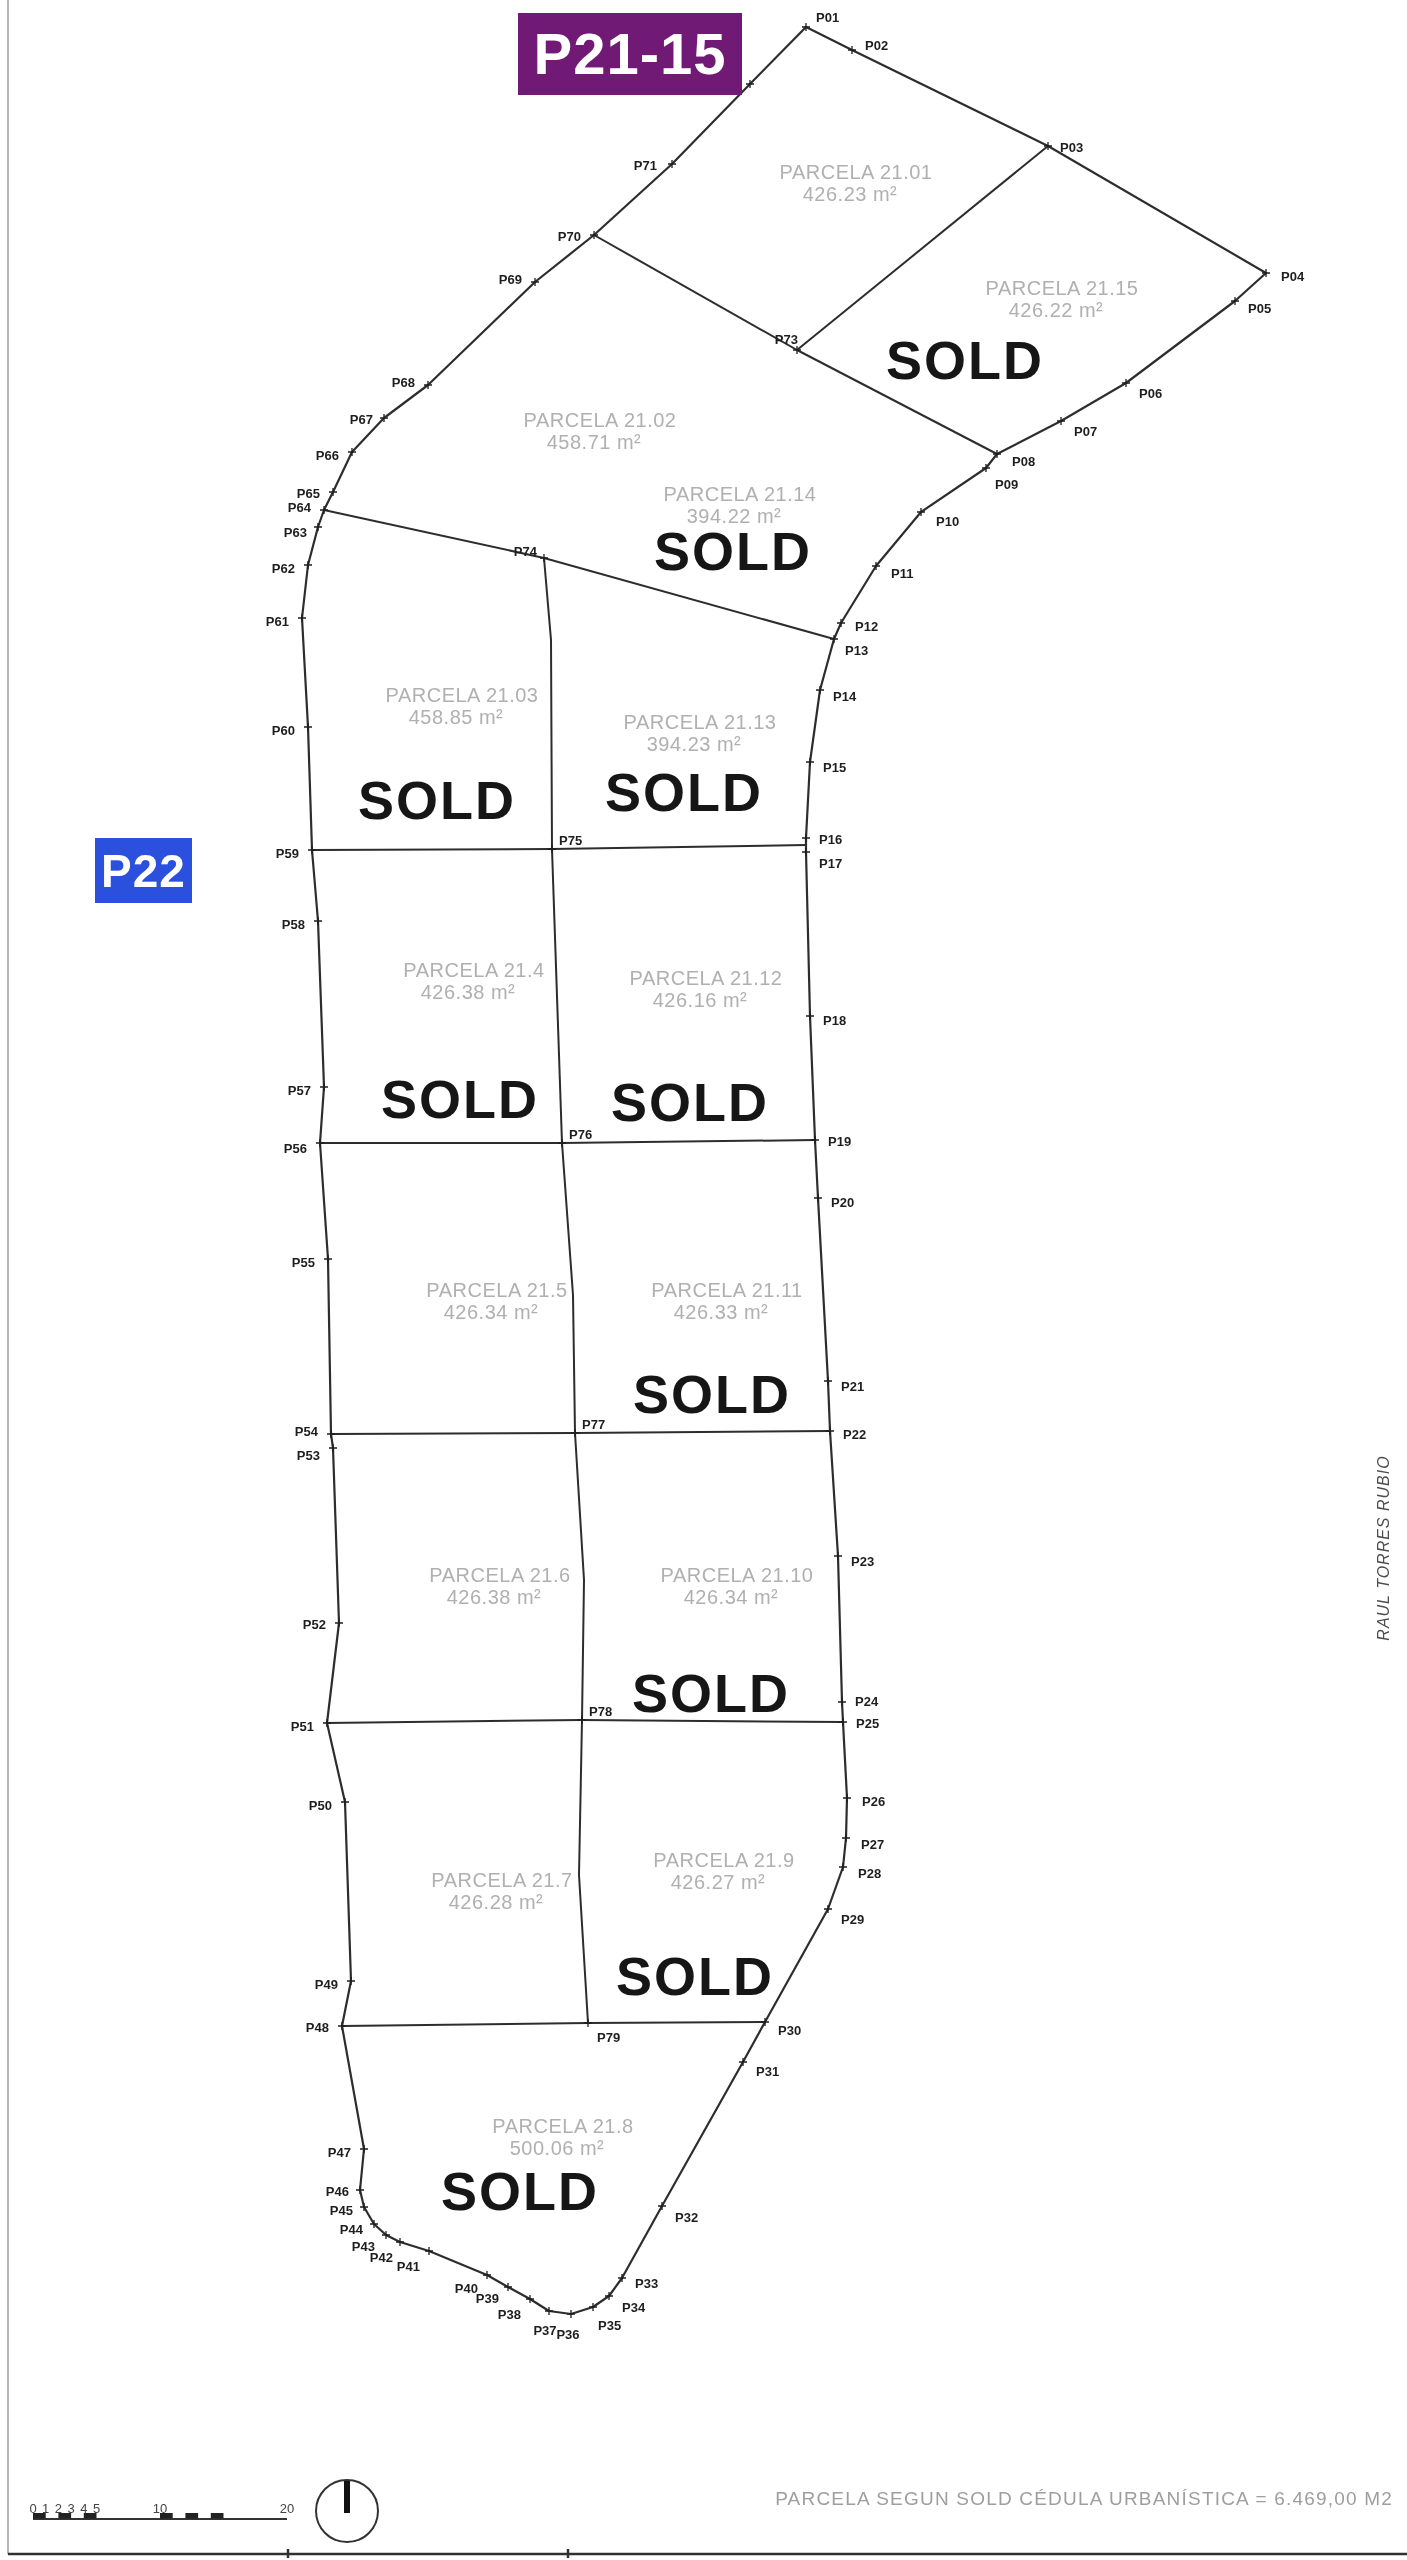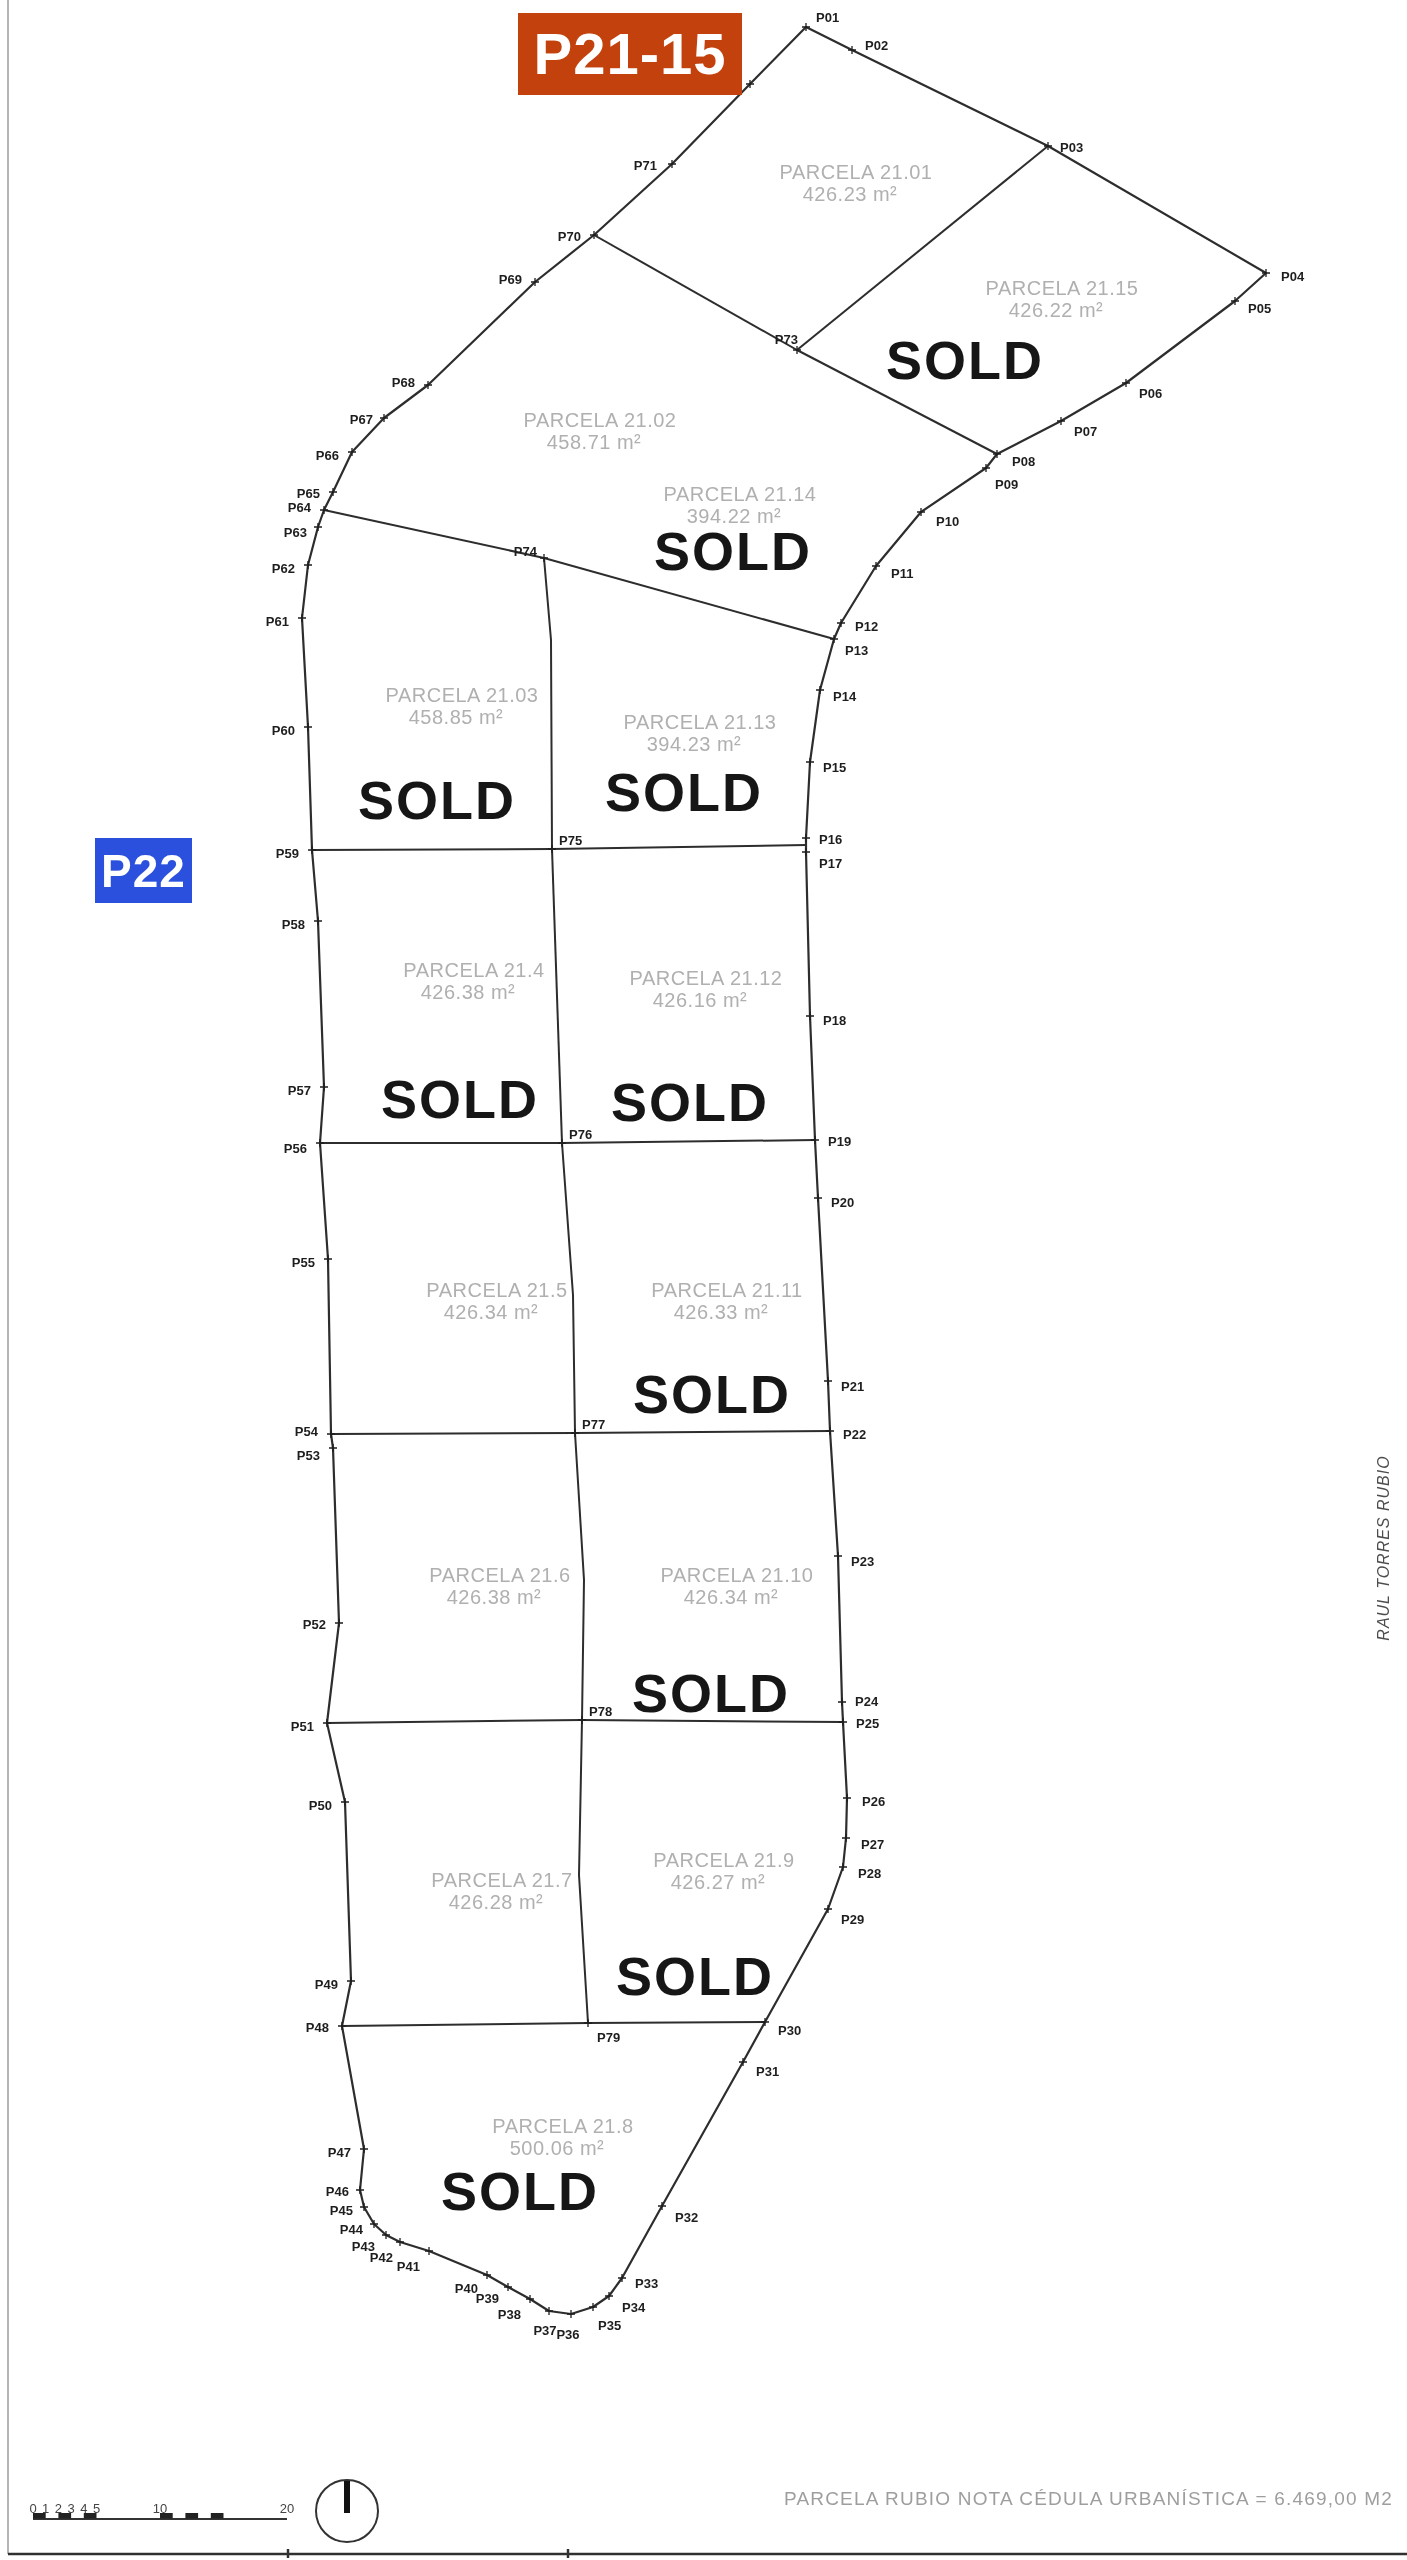--- a/index.html
+++ b/index.html
@@ -280,18 +280,18 @@
       <text x="58.4" y="2508" dominant-baseline="central" text-anchor="middle" fill="#444444" font-size="13">2</text>
       <text x="71.1" y="2508" dominant-baseline="central" text-anchor="middle" fill="#444444" font-size="13">3</text>
       <text x="83.8" y="2508" dominant-baseline="central" text-anchor="middle" fill="#444444" font-size="13">4</text>
       <text x="96.5" y="2508" dominant-baseline="central" text-anchor="middle" fill="#444444" font-size="13">5</text>
       <text x="160" y="2508" dominant-baseline="central" text-anchor="middle" fill="#444444" font-size="13">10</text>
       <text x="287" y="2508" dominant-baseline="central" text-anchor="middle" fill="#444444" font-size="13">20</text>
       <circle cx="347" cy="2511" r="31" fill="none" stroke="#333" stroke-width="2"></circle>
       <line x1="347" y1="2481" x2="347" y2="2513" stroke="#111" stroke-width="6"></line>
     </svg>
 
-  <div class="badge badge-p2115" style="background: #c2410c;">P21-15</div>
+  <div class="badge badge-p2115" style="background: #701a75;">P21-15</div>
   <div class="badge badge-p22" style="background: rgb(42, 80, 221);">P22</div>
 
-  <div class="footer-note">PARCELA RUBIO NOTA CÉDULA URBANÍSTICA = 6.469,00 M2</div>
+  <div class="footer-note">PARCELA SEGUN SOLD CÉDULA URBANÍSTICA = 6.469,00 M2</div>
   <div class="author">RAUL TORRES RUBIO</div>
 </div>
 
 </body></html>

